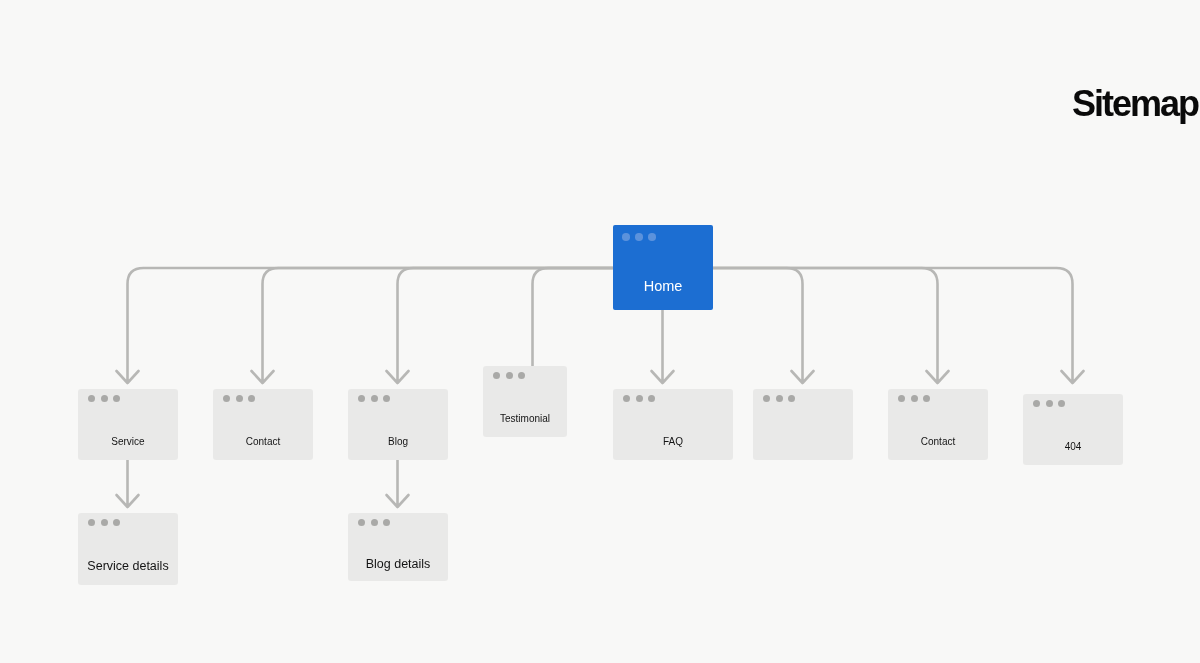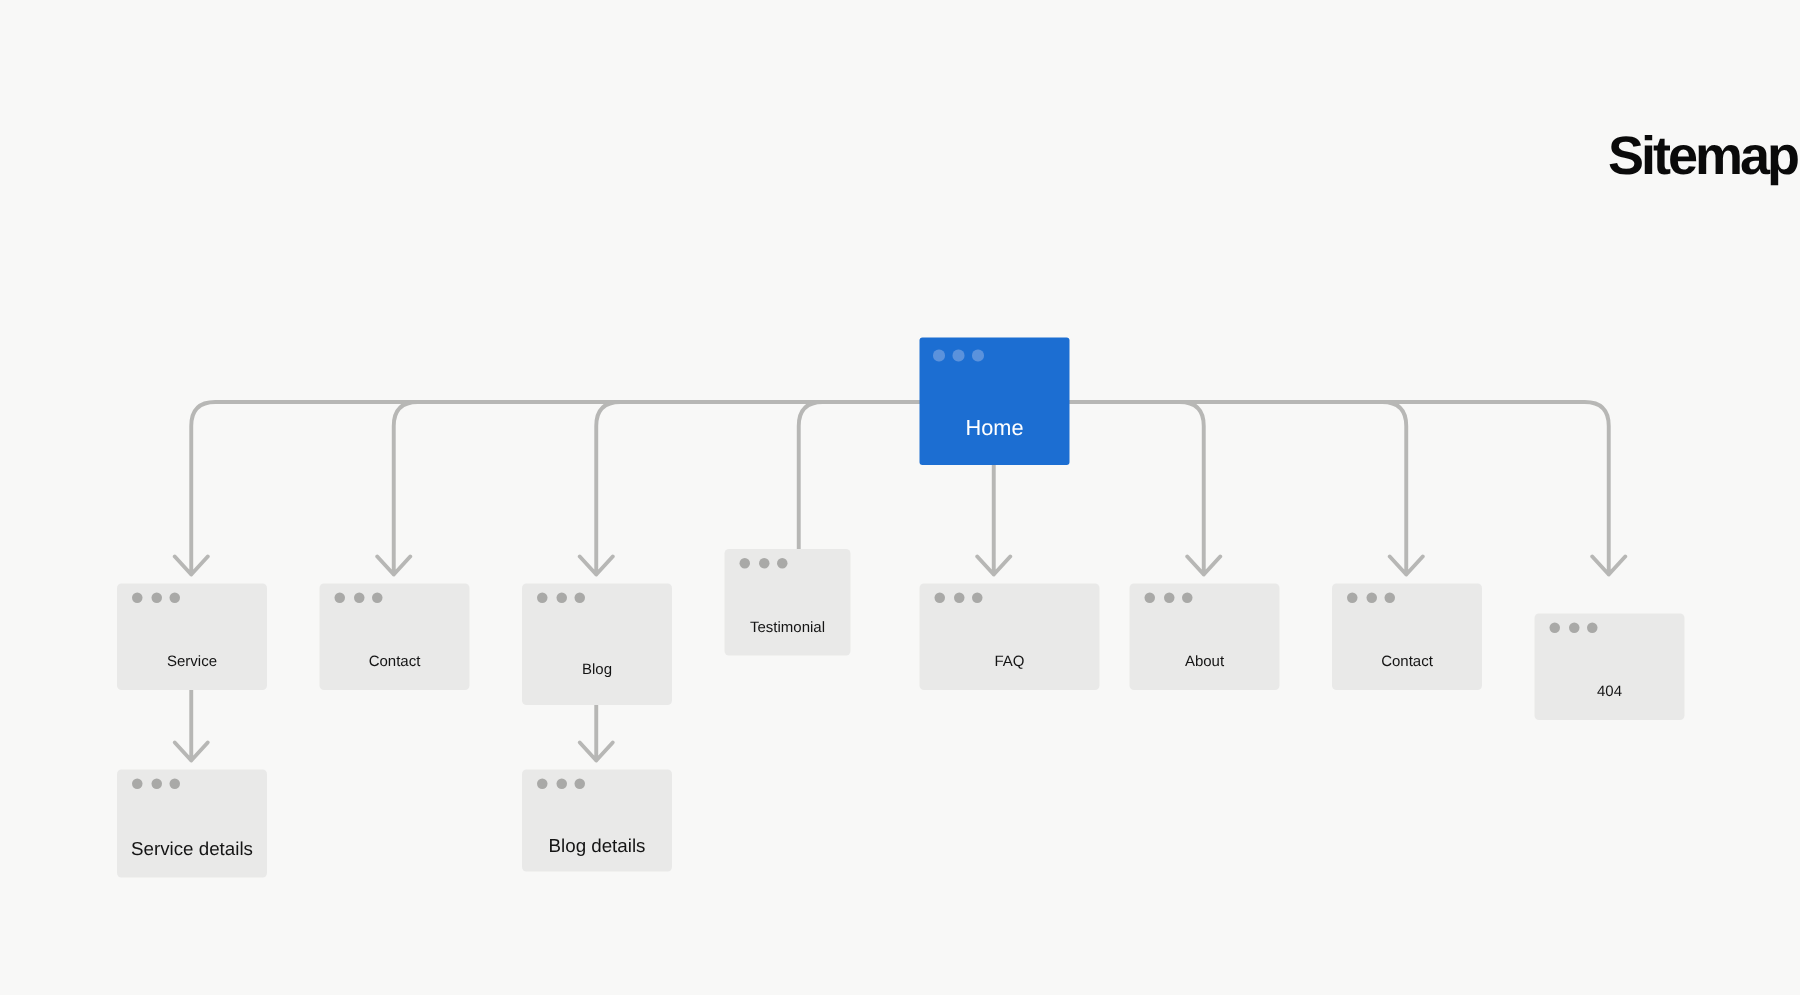--- a/index.html
+++ b/index.html
@@ -133,21 +133,21 @@
 
   <div class="node" style="left:213px;top:389px;width:100px;height:71px">
     <div class="dots">
       <span class="dot"></span>
       <span class="dot"></span>
       <span class="dot"></span>
     </div>
     <div class="label">Contact</div>
   </div>
 
-  <div class="node" style="left:348px;top:389px;width:100px;height:81px">
+  <div class="node" style="left:348px;top:389px;width:100px;height:71px">
     <div class="dots">
       <span class="dot"></span>
       <span class="dot"></span>
       <span class="dot"></span>
     </div>
     <div class="label">Blog</div>
   </div>
 
   <div class="node" style="left:483px;top:366px;width:84px;height:71px">
     <div class="dots">
@@ -166,33 +166,32 @@
     </div>
     <div class="label">FAQ</div>
   </div>
 
   <div class="node" style="left:753px;top:389px;width:100px;height:71px">
     <div class="dots">
       <span class="dot"></span>
       <span class="dot"></span>
       <span class="dot"></span>
     </div>
-    <div class="label">About</div>
   </div>
 
   <div class="node" style="left:888px;top:389px;width:100px;height:71px">
     <div class="dots">
       <span class="dot"></span>
       <span class="dot"></span>
       <span class="dot"></span>
     </div>
     <div class="label">Contact</div>
   </div>
 
-  <div class="node" style="left:1023px;top:409px;width:100px;height:71px">
+  <div class="node" style="left:1023px;top:394px;width:100px;height:71px">
     <div class="dots">
       <span class="dot"></span>
       <span class="dot"></span>
       <span class="dot"></span>
     </div>
     <div class="label">404</div>
   </div>
 
   <div class="node detail" style="left:78px;top:513px;width:100px;height:72px">
     <div class="dots">

